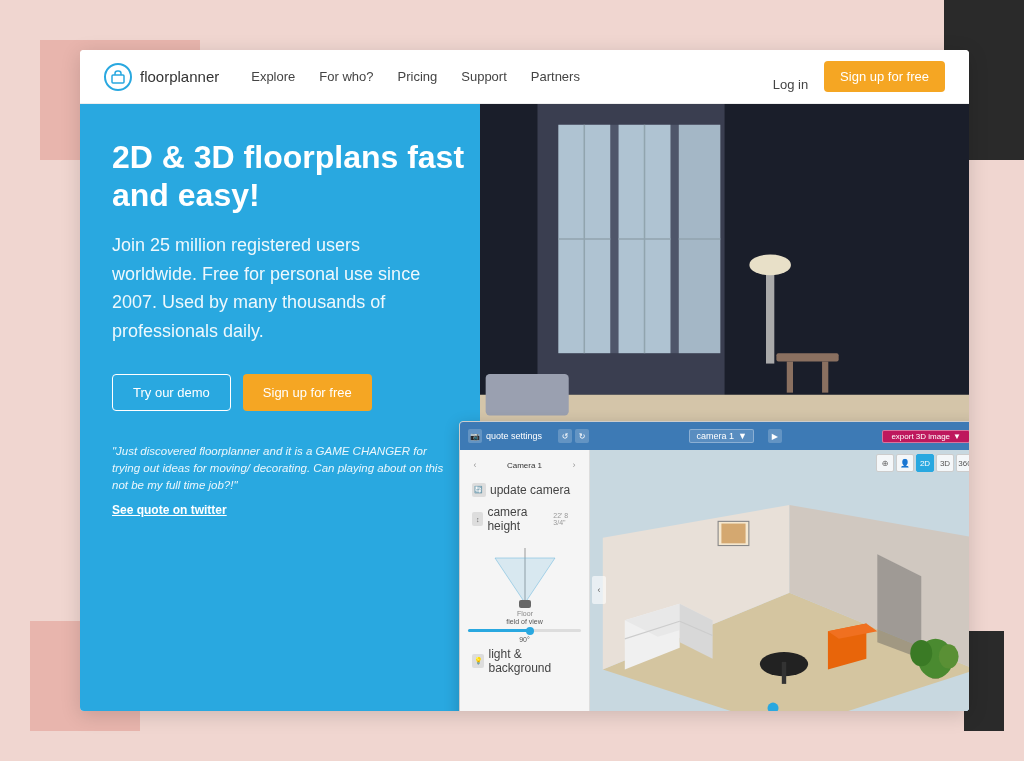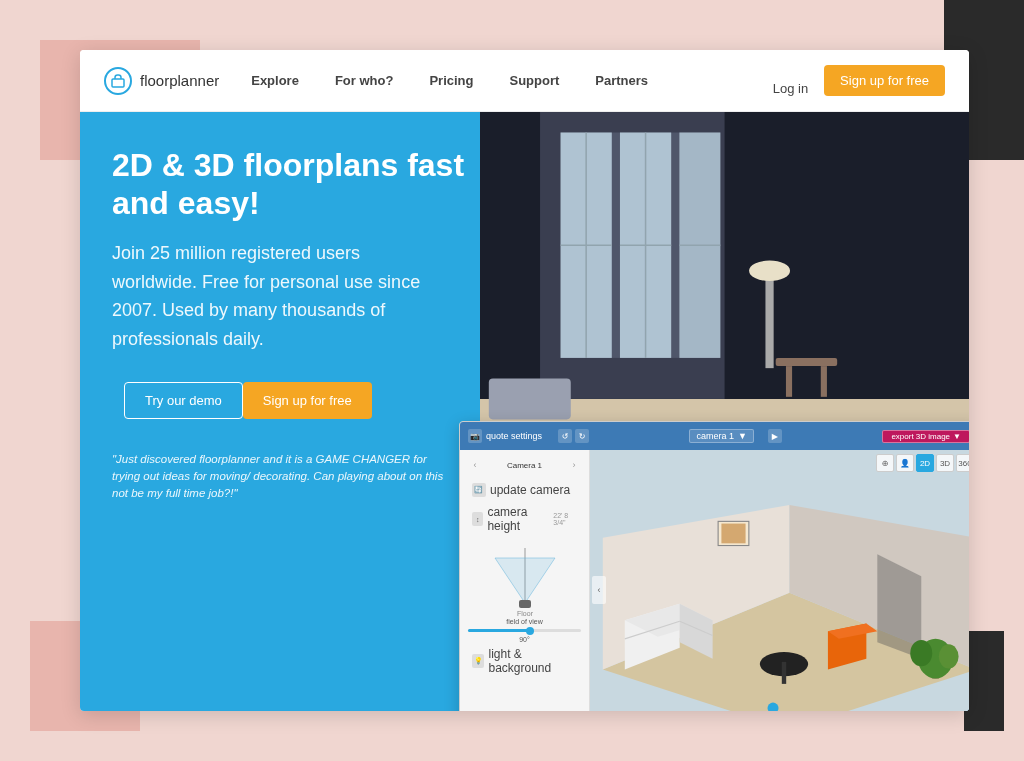--- a/index.html
+++ b/index.html
@@ -64,21 +64,21 @@
       z-index: 1;
       display: flex;
       flex-direction: column;
     }
 
     
     .navbar {
       display: flex;
       align-items: center;
       padding: 0 24px;
-      height: 62px;
+      height: 54px;
       background: #fff;
       border-bottom: 1px solid #eee;
       flex-shrink: 0;
     }
     .logo-area {
       display: flex;
       align-items: center;
       gap: 8px;
       margin-right: 32px;
     }
@@ -93,23 +93,22 @@
       color: #29a8e0;
       font-size: 12px;
     }
     .logo-text {
       font-size: 15px;
       color: #333;
       font-weight: 400;
     }
     .nav-links {
       display: flex;
-      gap: 36px;
+      gap: 24px;
       flex: 1;
-      font-weight: bold;
     }
     .nav-link {
       font-size: 13px;
       color: #444;
       text-decoration: none;
       cursor: pointer;
     }
     .nav-actions {
       display: flex;
       align-items: flex-end;
@@ -167,22 +166,22 @@
     }
     .hero-subtitle {
       font-size: 18px;
       line-height: 1.6;
       margin-bottom: 28px;
       color: rgba(255,255,255,0.92);
       max-width: 320px;
     }
     .hero-buttons {
       display: flex;
+      gap: 12px;
       margin-bottom: 32px;
-      margin-left: 12px;
     }
     .demo-btn {
       background: transparent;
       color: #fff;
       border: 1.5px solid #fff;
       border-radius: 4px;
       padding: 10px 20px;
       font-size: 13px;
       cursor: pointer;
     }
@@ -515,20 +514,21 @@
 
     <div class="hero-content">
       <h1 class="hero-title">2D &amp; 3D floorplans fast and easy!</h1>
       <p class="hero-subtitle">Join 25 million registered users worldwide. Free for personal use since 2007. Used by many thousands of professionals daily.</p>
       <div class="hero-buttons">
         <button class="demo-btn">Try our demo</button>
         <button class="hero-signup-btn">Sign up for free</button>
       </div>
       <div class="testimonial">
         <span>"Just discovered floorplanner and it is a GAME CHANGER for trying out ideas for moving/ decorating. Can playing about on this not be my full time job?!"</span>
+        <a class="testimonial-link">See quote on twitter</a>
       </div>
     </div>
 
     <div class="app-screenshot">
 
       <div class="app-toolbar">
         <div class="app-toolbar-section">
           <div class="toolbar-icon">📷</div>
           <span>quote settings</span>
         </div>

